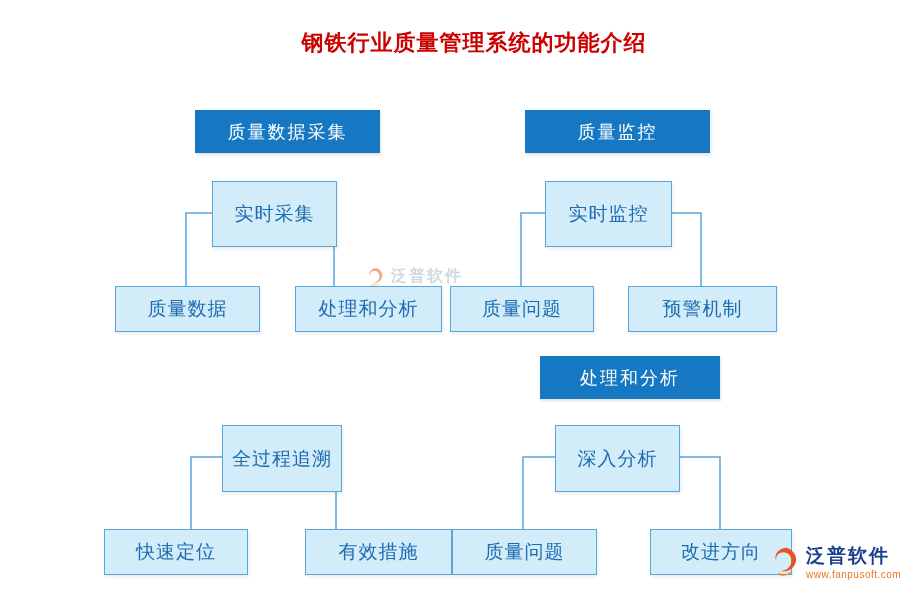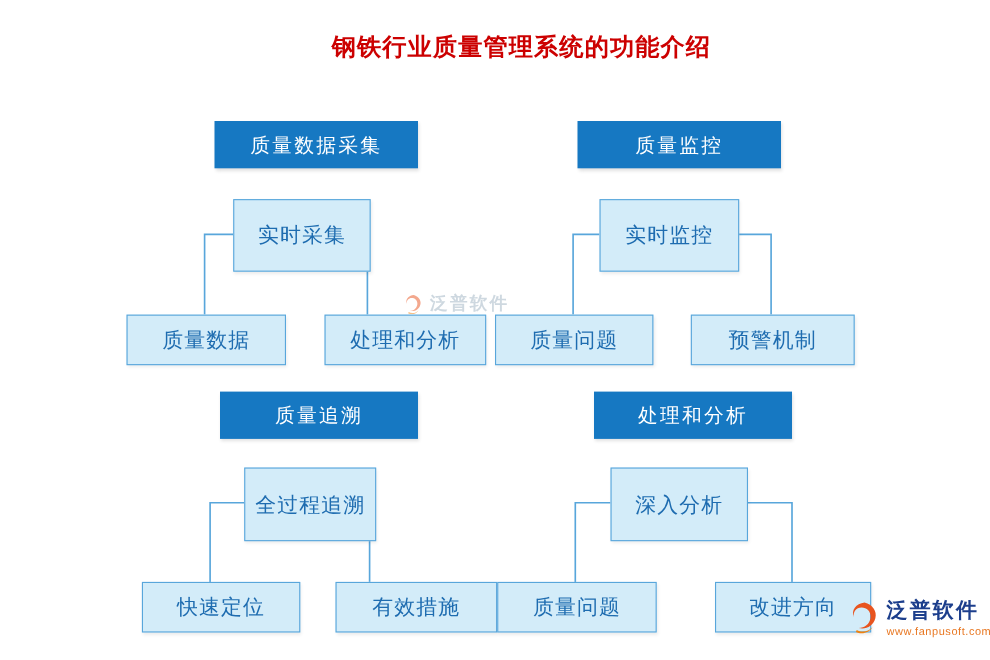--- a/index.html
+++ b/index.html
@@ -79,23 +79,22 @@
   <div class="hdr" style="left:195px;top:110px;width:185px;height:43px">质量数据采集</div>
   <div class="node" style="left:212px;top:181px;width:123px;height:64px">实时采集</div>
   <div class="node" style="left:115px;top:286px;width:143px;height:44px">质量数据</div>
   <div class="node" style="left:295px;top:286px;width:145px;height:44px">处理和分析</div>
 
   <div class="hdr" style="left:525px;top:110px;width:185px;height:43px">质量监控</div>
   <div class="node" style="left:545px;top:181px;width:125px;height:64px">实时监控</div>
   <div class="node" style="left:450px;top:286px;width:142px;height:44px">质量问题</div>
   <div class="node" style="left:628px;top:286px;width:147px;height:44px">预警机制</div>
 
-  <div class="hdr" style="left:200px;top:356px;width:180px;height:43px">质量追溯</div>
   <div class="node" style="left:222px;top:425px;width:118px;height:65px">全过程追溯</div>
-  <div class="node" style="left:129px;top:529px;width:142px;height:44px">快速定位</div>
+  <div class="node" style="left:104px;top:529px;width:142px;height:44px">快速定位</div>
   <div class="node" style="left:305px;top:529px;width:145px;height:44px">有效措施</div>
 
   <div class="hdr" style="left:540px;top:356px;width:180px;height:43px">处理和分析</div>
   <div class="node" style="left:555px;top:425px;width:123px;height:65px">深入分析</div>
   <div class="node" style="left:452px;top:529px;width:143px;height:44px">质量问题</div>
   <div class="node" style="left:650px;top:529px;width:140px;height:44px">改进方向</div>
 
   <div class="wm-center">
     <svg class="logo-small" viewBox="0 0 36 36">
       <path d="M18 2c8 2 13 9 11 16-2 8-10 12-17 10 6 0 11-4 12-10 1-7-4-11-9-11-6 0-9 5-8 10-3-7 2-14 11-15z" fill="#e8541f"></path>

